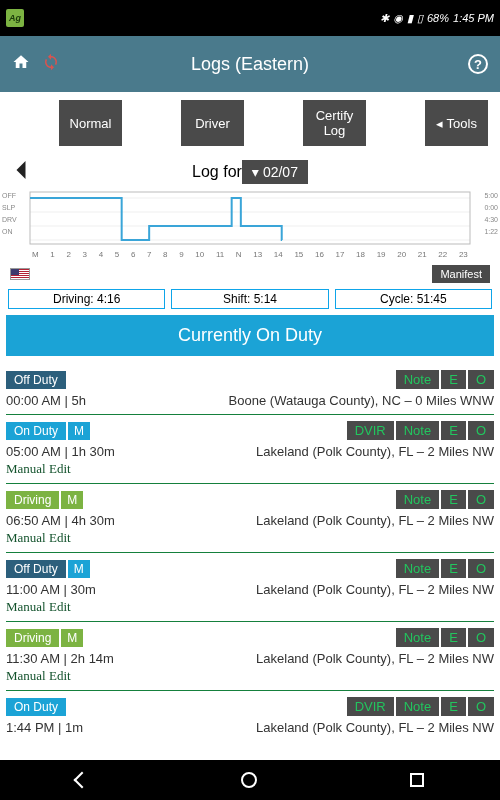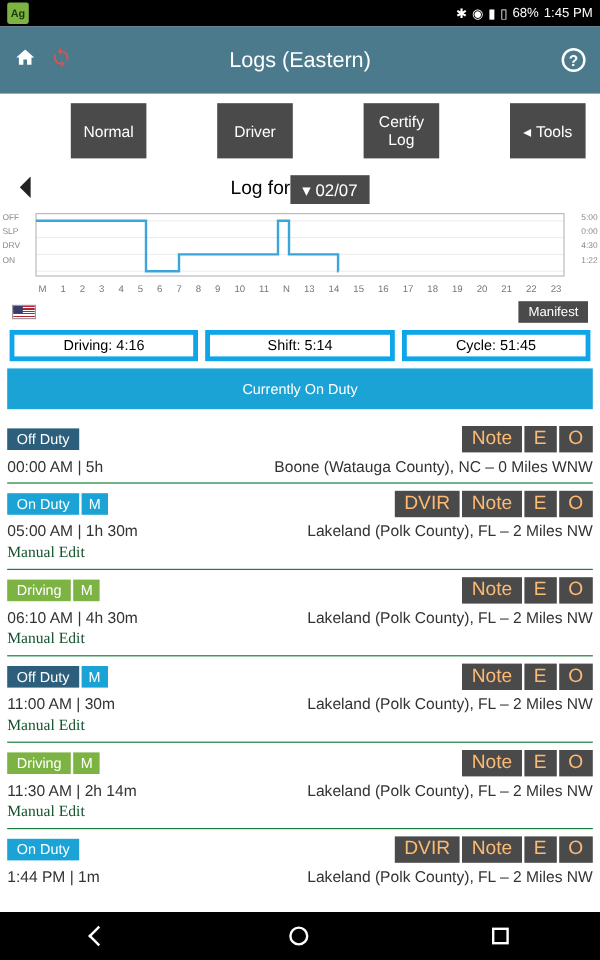--- a/index.html
+++ b/index.html
@@ -1,17 +1,17 @@
 <!DOCTYPE html>
 <html><head>
 <meta charset="utf-8">
 <style>
 * { margin: 0; padding: 0; box-sizing: border-box; font-family: -apple-system, Helvetica, Arial, sans-serif; }
 body { width: 500px; height: 800px; background: #fff; overflow: hidden; position: relative; }
-.statusbar { height: 22px; background: #000; color: #fff; display: flex; align-items: center; padding: 0 6px; font-size: 11px; }
+.statusbar { height: 36px; background: #000; color: #fff; display: flex; align-items: center; padding: 0 6px; font-size: 11px; font-style: italic; }
 .statusbar .left { display: flex; align-items: center; }
 .ag-logo { width: 18px; height: 18px; background: #7cb342; display: flex; align-items: center; justify-content: center; font-size: 9px; font-weight: bold; color: #1a3a0a; border-radius: 2px; }
 .statusbar .right { margin-left: auto; display: flex; gap: 4px; align-items: center; }
 .header { height: 56px; background: #4a7a8c; display: flex; align-items: center; padding: 0 12px; color: #fff; position: relative; }
 .home-icon { width: 18px; height: 18px; margin-right: 12px; }
 .sync-icon { width: 18px; height: 18px; color: #d9534f; }
 .header-title { position: absolute; left: 50%; transform: translateX(-50%); font-size: 18px; font-weight: 400; }
 .help-icon { width: 20px; height: 20px; margin-left: auto; border: 2px solid #fff; border-radius: 50%; display: flex; align-items: center; justify-content: center; font-size: 13px; font-weight: bold; }
 .toolbar { display: flex; gap: 12px; padding: 8px 12px; background: #fff; }
 .toolbar button { flex: 1; background: #4a4a4a; color: #fff; border: none; padding: 8px 4px; font-size: 13px; cursor: pointer; margin-left: 47px; }
@@ -23,34 +23,34 @@
 .chart-area { padding: 0 10px 4px 10px; position: relative; }
 .chart-svg { width: 100%; height: 60px; display: block; }
 .chart-labels-y { position: absolute; left: 2px; top: 0; font-size: 7px; color: #888; line-height: 12px; }
 .chart-labels-y2 { position: absolute; right: 2px; top: 0; font-size: 7px; color: #888; line-height: 12px; }
 .chart-x { display: flex; justify-content: space-between; font-size: 8px; color: #777; padding: 0 22px; }
 .flag-row { display: flex; align-items: center; padding: 2px 10px 4px 10px; }
 .flag { width: 20px; height: 12px; background: linear-gradient(#b22234 0 10%, #fff 10% 20%, #b22234 20% 30%, #fff 30% 40%, #b22234 40% 50%, #fff 50% 60%, #b22234 60% 70%, #fff 70% 80%, #b22234 80% 90%, #fff 90% 100%); position: relative; border: 0.5px solid #999; }
 .flag::before { content: ''; position: absolute; left: 0; top: 0; width: 8px; height: 6px; background: #3c3b6e; }
 .manifest-btn { margin-left: auto; background: #4a4a4a; color: #fff; border: none; padding: 3px 8px; font-size: 11px; }
 .counters { display: flex; gap: 6px; padding: 2px 8px 6px 8px; }
-.counter { flex: 1; border: 4px solid #0ea5e9; text-align: center; padding: 2px; font-size: 12px; }
-.currently { background: #1ba3d6; color: #fff; text-align: center; padding: 10px; font-size: 12px; margin: 0 6px 8px 6px; }
+.counter { flex: 1; border: 1px solid #0ea5e9; text-align: center; padding: 2px; font-size: 12px; }
+.currently { background: #1ba3d6; color: #fff; text-align: center; padding: 10px; font-size: 18px; margin: 0 6px 8px 6px; }
 .entries { padding: 0 6px; }
 .entry { border-top: 1px solid #15803d; padding: 6px 0; }
 .entry:first-child { border-top: none; }
 .entry-header { display: flex; align-items: center; gap: 4px; margin-bottom: 4px; }
 .status-chip { color: #fff; padding: 2px 8px; font-size: 12px; font-weight: 500; }
 .status-offduty { background: #2c5f7c; }
 .status-onduty { background: #1ba3d6; }
 .status-driving { background: #7cb342; }
 .m-chip { background: #1ba3d6; color: #fff; padding: 2px 6px; font-size: 12px; margin-left: -2px; }
 .m-chip.green { background: #7cb342; }
 .entry-header .right-chips { margin-left: auto; display: flex; gap: 2px; }
-.right-chip { background: #4a4a4a; color: #fdba74; padding: 2px 8px; font-size: 16px; }
+.right-chip { background: #4a4a4a; color: #22c55e; padding: 2px 8px; font-size: 13px; }
 .entry-line { display: flex; font-size: 13px; color: #333; }
 .entry-loc { margin-left: auto; text-align: right; }
 .entry-note { font-size: 13px; color: #14532d; margin-top: 2px; font-family: Liberation Serif, serif; }
 .navbar { position: absolute; bottom: 0; left: 0; right: 0; height: 40px; background: #000; display: flex; align-items: center; justify-content: space-around; }
 .nav-back { border: none; border-left: 2px solid #fff; border-bottom: 2px solid #fff; transform: rotate(45deg); width: 12px; height: 12px; }
 .nav-home { border: 2px solid #fff; border-radius: 50%; width: 16px; height: 16px; }
 .nav-recent { border: 2px solid #fff; width: 14px; height: 14px; }
 </style>
 </head>
 <body>
@@ -200,21 +200,21 @@
       <div class="entry-header">
         <span class="status-chip status-driving">Driving</span>
         <span class="m-chip green">M</span>
         <div class="right-chips">
           <span class="right-chip">Note</span>
           <span class="right-chip">E</span>
           <span class="right-chip">O</span>
         </div>
       </div>
       <div class="entry-line">
-        <span>06:10 AM | 4h 30m</span>
+        <span>06:50 AM | 4h 30m</span>
         <span class="entry-loc">Lakeland (Polk County), FL – 2 Miles NW</span>
       </div>
       <div class="entry-note">Manual Edit</div>
     </div>
     <div class="entry">
       <div class="entry-header">
         <span class="status-chip status-offduty">Off Duty</span>
         <span class="m-chip">M</span>
         <div class="right-chips">
           <span class="right-chip">Note</span>

